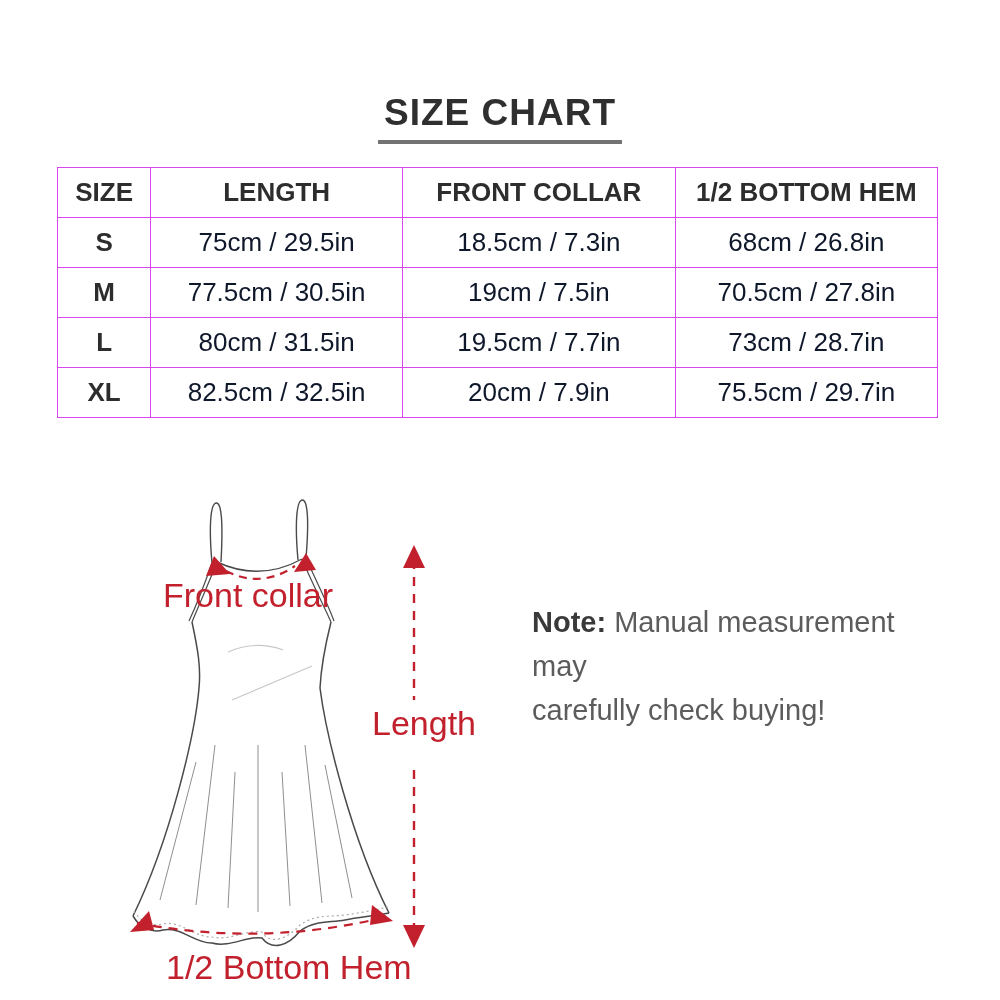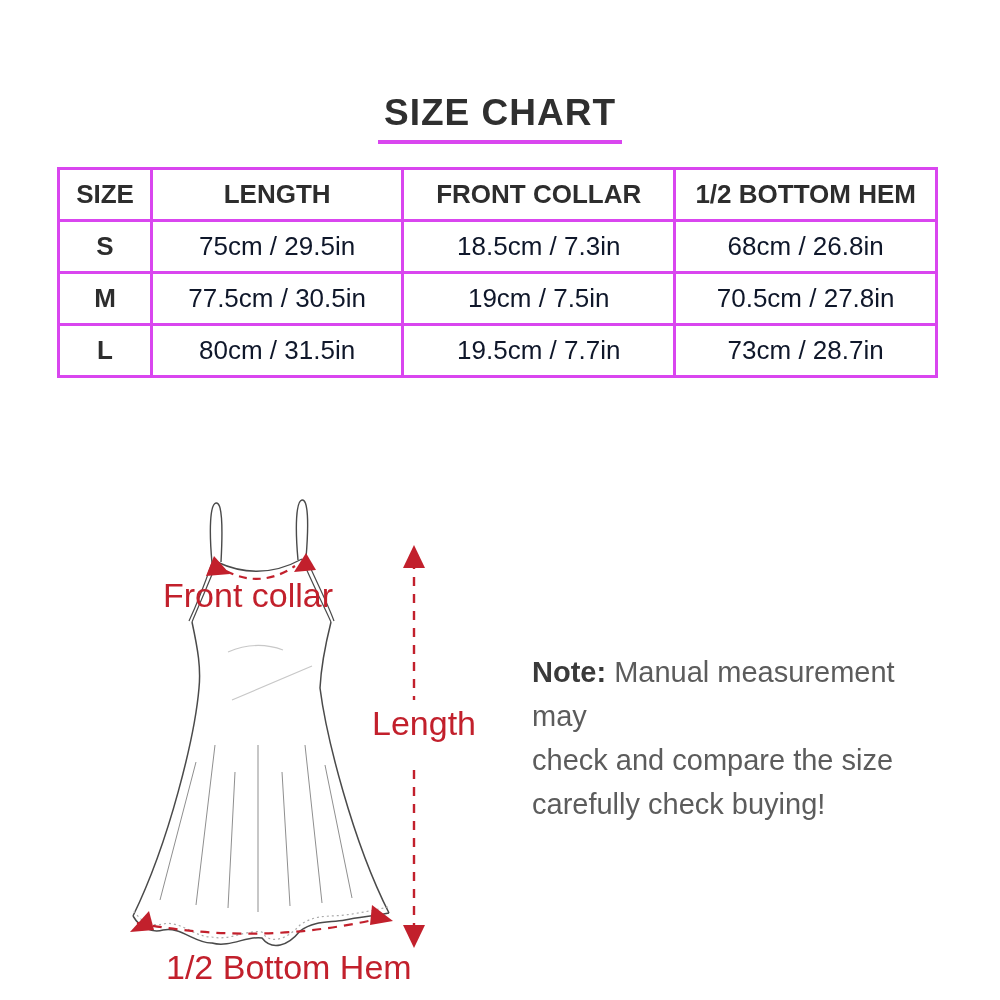--- a/index.html
+++ b/index.html
@@ -5,47 +5,47 @@
   html,body{margin:0;padding:0;}
   body{
     width:1000px;height:1000px;position:relative;background:#ffffff;
     font-family:"Liberation Sans","DejaVu Sans",sans-serif;
     -webkit-font-smoothing:antialiased;overflow:hidden;
   }
   
   .title-wrap{position:absolute;left:0;top:92px;width:1000px;text-align:center;}
   .title{
     display:inline-block;margin:0;font-size:37px;font-weight:bold;color:#2f2f2f;
-    letter-spacing:1px;border-bottom:4px solid #d946ef;padding:0 6px 6px 6px;
+    letter-spacing:1px;border-bottom:4px solid #737373;padding:0 6px 6px 6px;
   }
   
   .size-table{
     position:absolute;left:57px;top:167px;width:881px;
     border-collapse:collapse;table-layout:fixed;
   }
   .size-table col.c0{width:10.6%;}
   .size-table col.c1{width:28.6%;}
   .size-table col.c2{width:31.0%;}
   .size-table col.c3{width:29.8%;}
   .size-table th,.size-table td{
-    border:3px solid #d946ef;text-align:center;vertical-align:middle;
+    border:1px solid #d946ef;text-align:center;vertical-align:middle;
     padding:0;height:49px;font-size:26px;
   }
   .size-table th{font-weight:bold;color:#2d2d2d;}
   .size-table td{color:#0f172a;}
   .size-table td.rowlabel{font-weight:bold;color:#2d2d2d;}
   
   .diagram-svg{position:absolute;left:0;top:475px;width:1000px;height:525px;}
   .diag-label{position:absolute;color:#c2202c;white-space:nowrap;}
   .label-front-collar{left:163px;top:576px;font-size:34px;}
   .label-length{left:372px;top:704px;font-size:34px;}
   .label-bottom-hem{left:166px;top:948px;font-size:34px;}
   
   .note{
-    position:absolute;left:532px;top:650px;width:400px;
+    position:absolute;left:532px;top:600px;width:400px;
     font-size:29px;line-height:44px;color:#5c5c5c;
   }
   .note .note-label{font-weight:bold;color:#3a3a3a;}
 </style>
 </head>
 <body>
 
 <div class="title-wrap">
   <h1 class="title">SIZE CHART</h1>
 </div>
@@ -77,20 +77,26 @@
       <td>77.5cm / 30.5in</td>
       <td>19cm / 7.5in</td>
       <td>70.5cm / 27.8in</td>
     </tr>
     <tr>
       <td class="rowlabel">L</td>
       <td>80cm / 31.5in</td>
       <td>19.5cm / 7.7in</td>
       <td>73cm / 28.7in</td>
     </tr>
+    <tr>
+      <td class="rowlabel">XL</td>
+      <td>82.5cm / 32.5in</td>
+      <td>20cm / 7.9in</td>
+      <td>75.5cm / 29.7in</td>
+    </tr>
   </tbody>
 </table>
 
 <svg class="diagram-svg" viewBox="0 475 1000 525" xmlns="http://www.w3.org/2000/svg">
 
   <path d="M212,563 C209,530 210,504 216,503 C222,502 223,525 221,562" fill="none" stroke="#4a4a4a" stroke-width="1.4"></path>
   <path d="M298,560 C295,527 296,501 302,500 C308,499 309,522 306,558" fill="none" stroke="#4a4a4a" stroke-width="1.4"></path>
 
   <path d="M217,562 Q260,582 302,559" fill="none" stroke="#4a4a4a" stroke-width="1.4"></path>
 
@@ -121,15 +127,14 @@
   <polygon points="130,932 149,911 154,930" fill="#c2202c"></polygon>
   <polygon points="393,921 372,905 370,925" fill="#c2202c"></polygon>
 </svg>
 
 <div class="diag-label label-front-collar">Front collar</div>
 <div class="diag-label label-length">Length</div>
 <div class="diag-label label-bottom-hem">1/2 Bottom Hem</div>
 
 <div class="note">
   <div><span class="note-label">Note:</span><span> Manual measurement may</span></div>
-  <div>check and compare the size</div>
   <div>carefully check buying!</div>
 </div>
 
 </body></html>

